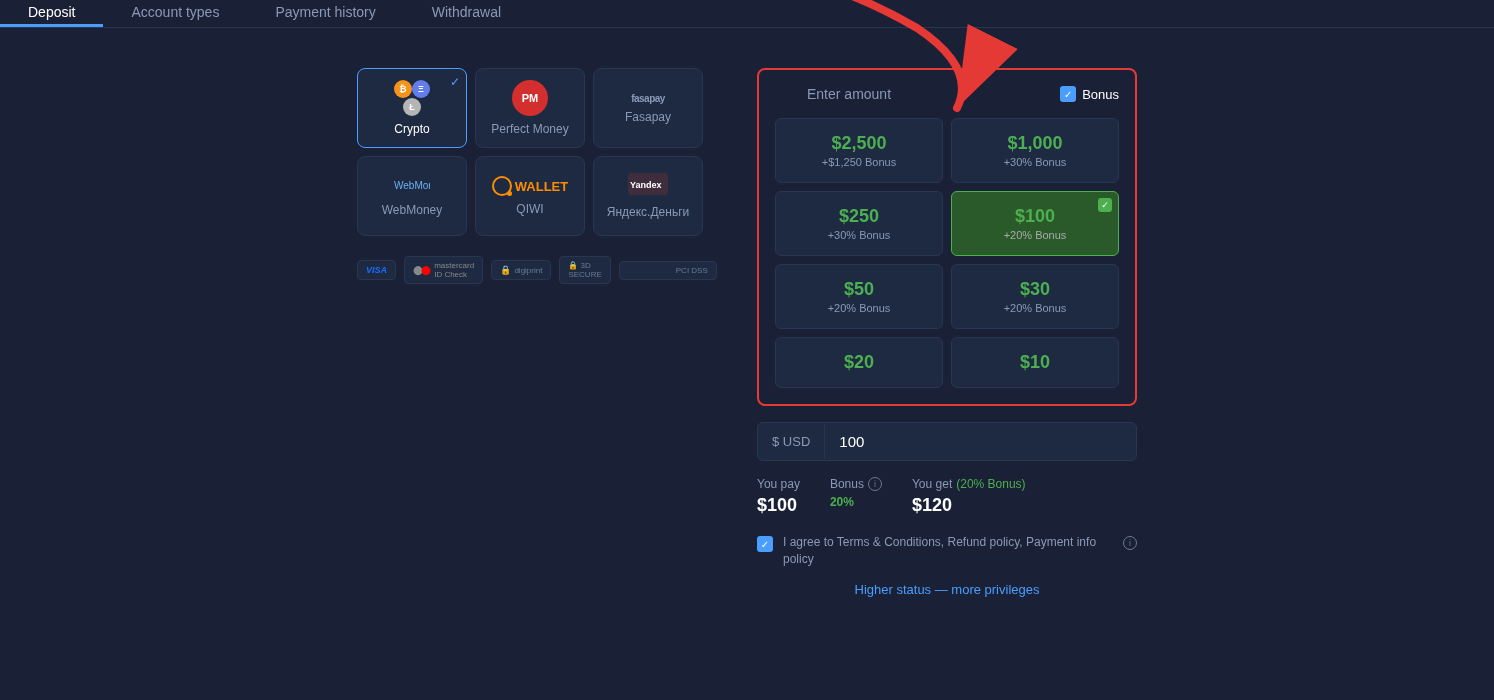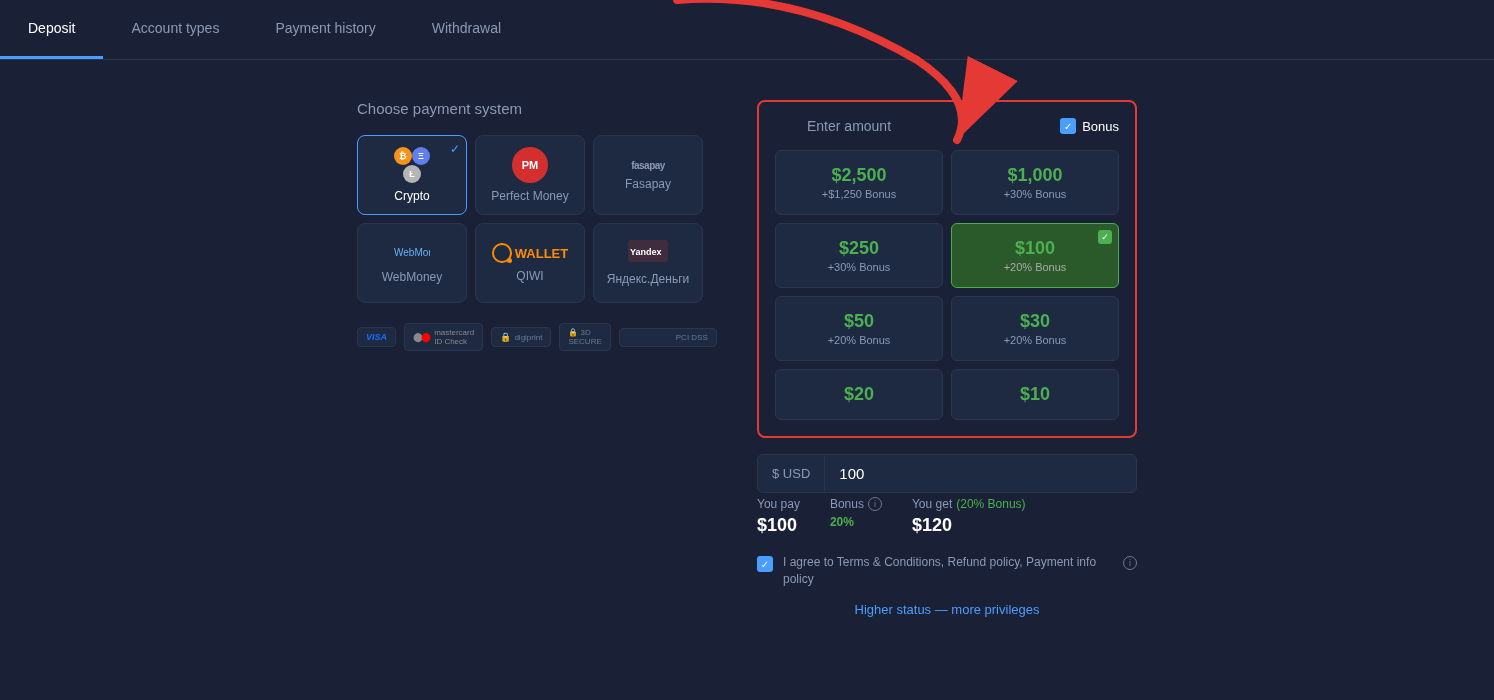--- a/index.html
+++ b/index.html
@@ -11,21 +11,21 @@
       min-height: 700px;
       overflow-x: hidden;
     }
 
     
     .top-nav {
       display: flex;
       align-items: stretch;
       background-color: #1a2035;
       border-bottom: 1px solid #2a3550;
-      height: 60px;
+      height: 28px;
     }
     .nav-item {
       padding: 0 28px;
       display: flex;
       align-items: center;
       font-size: 14px;
       color: #8a99b5;
       cursor: pointer;
       border-bottom: 3px solid transparent;
     }
@@ -244,21 +244,21 @@
       font-size: 9px;
     }
 
     
     .input-row {
       display: flex;
       align-items: center;
       background: #1e2a42;
       border: 1px solid #2a3550;
       border-radius: 6px;
-      margin-bottom: 4px;
+      margin-bottom: 16px;
       overflow: hidden;
     }
     .input-currency {
       padding: 10px 14px;
       font-size: 13px;
       color: #8a99b5;
       border-right: 1px solid #2a3550;
       white-space: nowrap;
     }
     .input-amount {
@@ -377,21 +377,20 @@
 <nav class="top-nav">
   <div class="nav-item active">Deposit</div>
   <div class="nav-item">Account types</div>
   <div class="nav-item">Payment history</div>
   <div class="nav-item">Withdrawal</div>
 </nav>
 
 <div class="main-content">
 
   <div class="payment-section">
-    <div class="section-title">Choose payment system</div>
 
     <div class="payment-grid">
 
       <div class="payment-card selected">
         <span class="check-mark">✓</span>
         <div class="crypto-circles">
           <div class="circle-btc">₿</div>
           <div class="circle-eth">Ξ</div>
           <div class="circle-ltc">Ł</div>
         </div>

